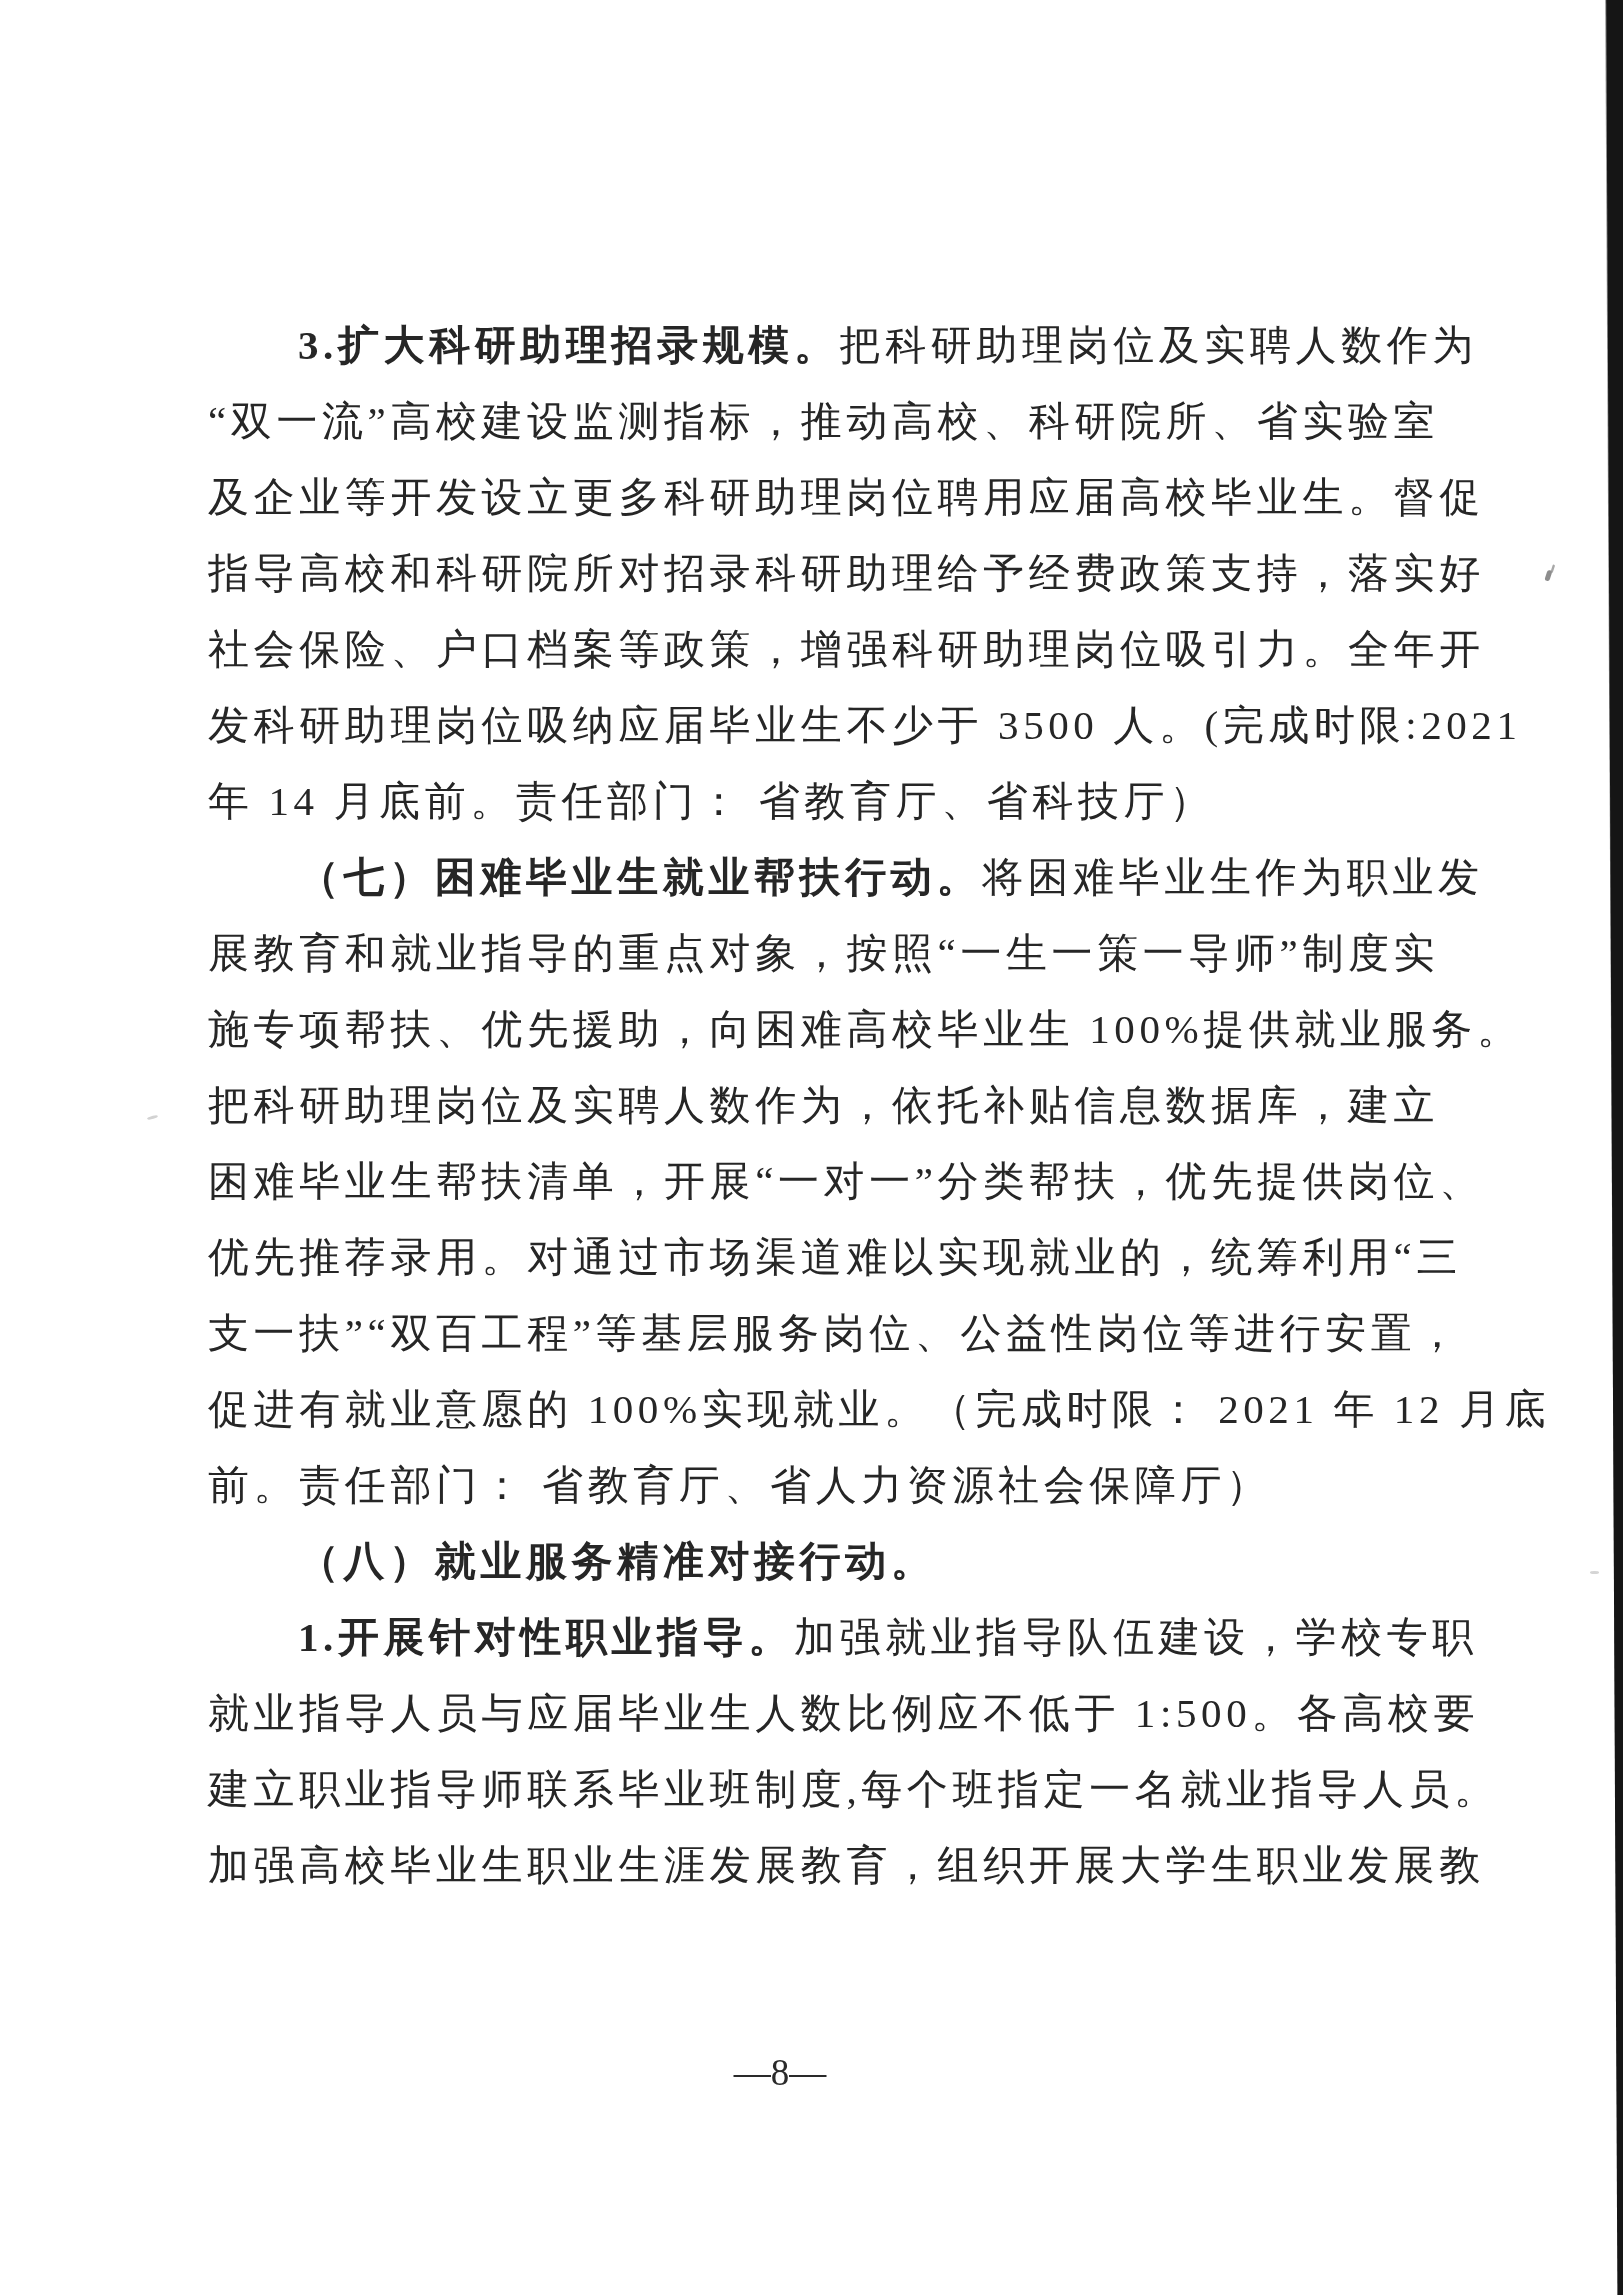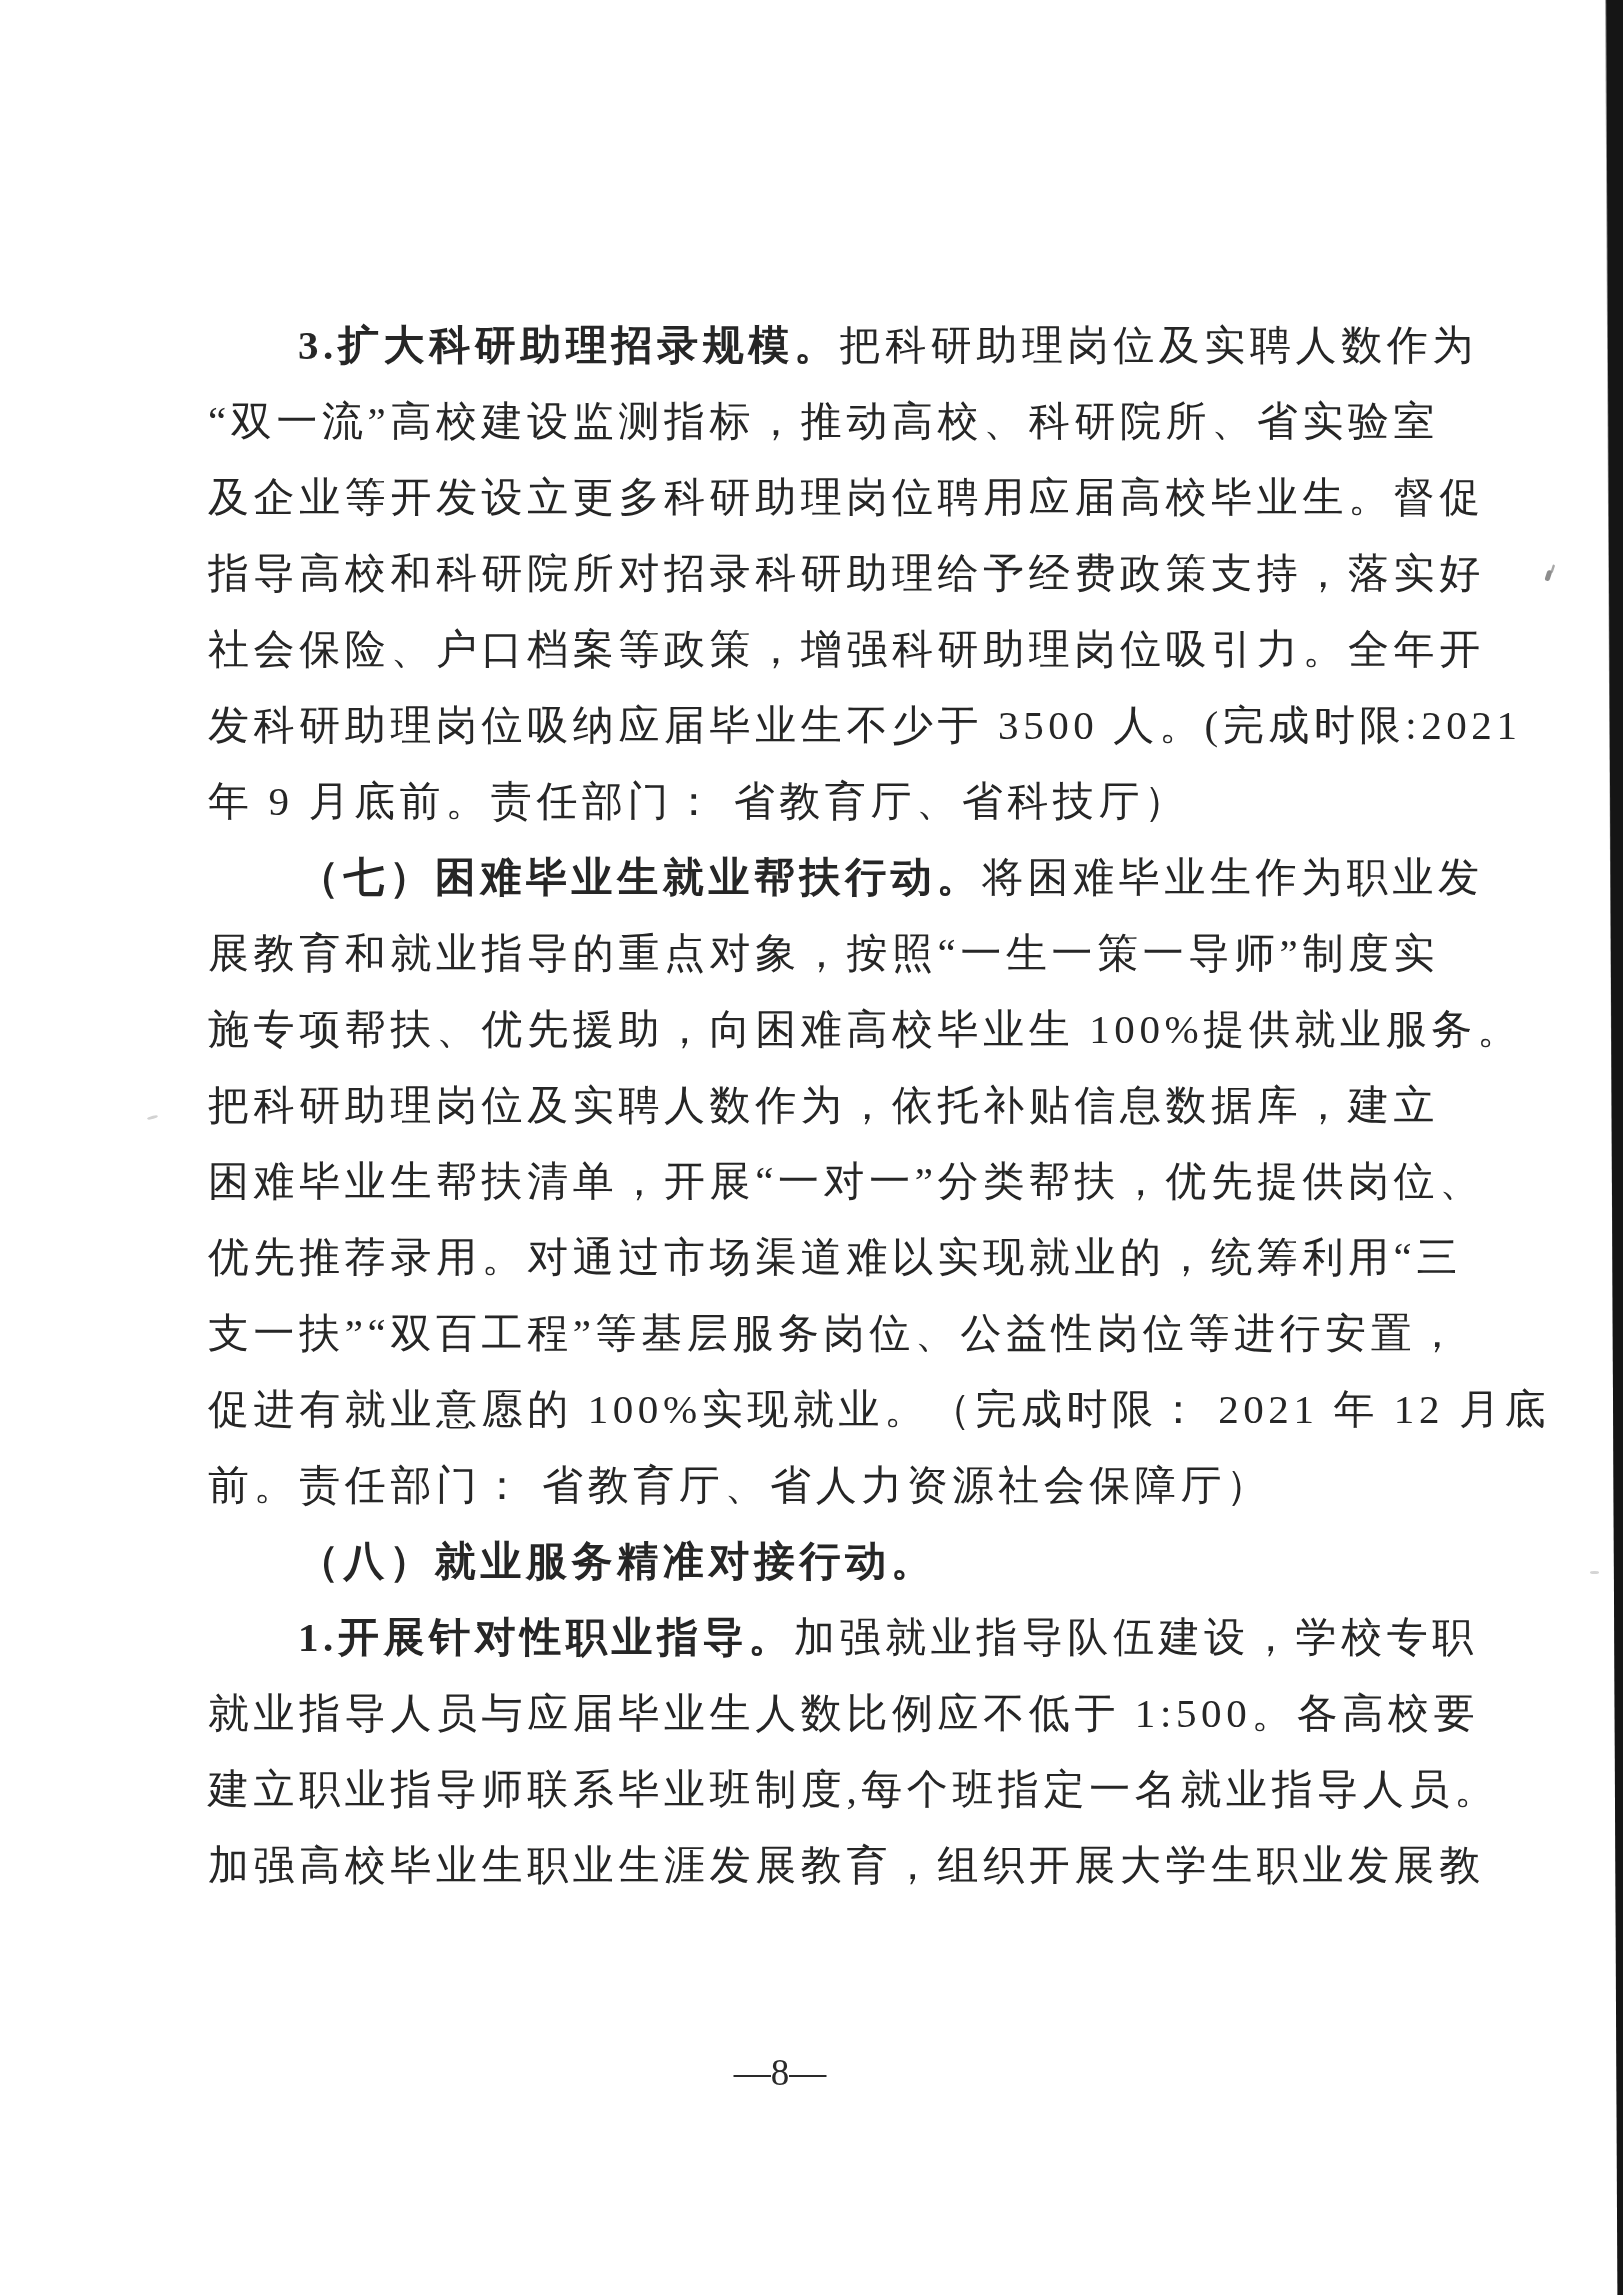--- a/index.html
+++ b/index.html
@@ -102,21 +102,21 @@
 
 <div class="page">
 
   <div class="textblock">
     <div class="line indent"><span class="b">3.扩大科研助理招录规模。</span><span>把科研助理岗位及实聘人数作为</span></div>
     <div class="line"><span class="b"></span><span>“双一流”高校建设监测指标，推动高校、科研院所、省实验室</span></div>
     <div class="line"><span class="b"></span><span>及企业等开发设立更多科研助理岗位聘用应届高校毕业生。督促</span></div>
     <div class="line"><span class="b"></span><span>指导高校和科研院所对招录科研助理给予经费政策支持，落实好</span></div>
     <div class="line"><span class="b"></span><span>社会保险、户口档案等政策，增强科研助理岗位吸引力。全年开</span></div>
     <div class="line"><span class="b"></span><span>发科研助理岗位吸纳应届毕业生不少于 3500 人。(完成时限:2021</span></div>
-    <div class="line"><span class="b"></span><span>年 9 月底前。责任部门： 省教育厅、省科技厅）</span></div>
+    <div class="line"><span class="b"></span><span>年 14 月底前。责任部门： 省教育厅、省科技厅）</span></div>
     <div class="line indent"><span class="b">（七）困难毕业生就业帮扶行动。</span><span>将困难毕业生作为职业发</span></div>
     <div class="line"><span class="b"></span><span>展教育和就业指导的重点对象，按照“一生一策一导师”制度实</span></div>
     <div class="line"><span class="b"></span><span>施专项帮扶、优先援助，向困难高校毕业生 100%提供就业服务。</span></div>
     <div class="line"><span class="b"></span><span>把科研助理岗位及实聘人数作为，依托补贴信息数据库，建立</span></div>
     <div class="line"><span class="b"></span><span>困难毕业生帮扶清单，开展“一对一”分类帮扶，优先提供岗位、</span></div>
     <div class="line"><span class="b"></span><span>优先推荐录用。对通过市场渠道难以实现就业的，统筹利用“三</span></div>
     <div class="line"><span class="b"></span><span>支一扶”“双百工程”等基层服务岗位、公益性岗位等进行安置，</span></div>
     <div class="line"><span class="b"></span><span>促进有就业意愿的 100%实现就业。（完成时限： 2021 年 12 月底</span></div>
     <div class="line"><span class="b"></span><span>前。责任部门： 省教育厅、省人力资源社会保障厅）</span></div>
     <div class="line indent"><span class="b">（八）就业服务精准对接行动。</span><span></span></div>

